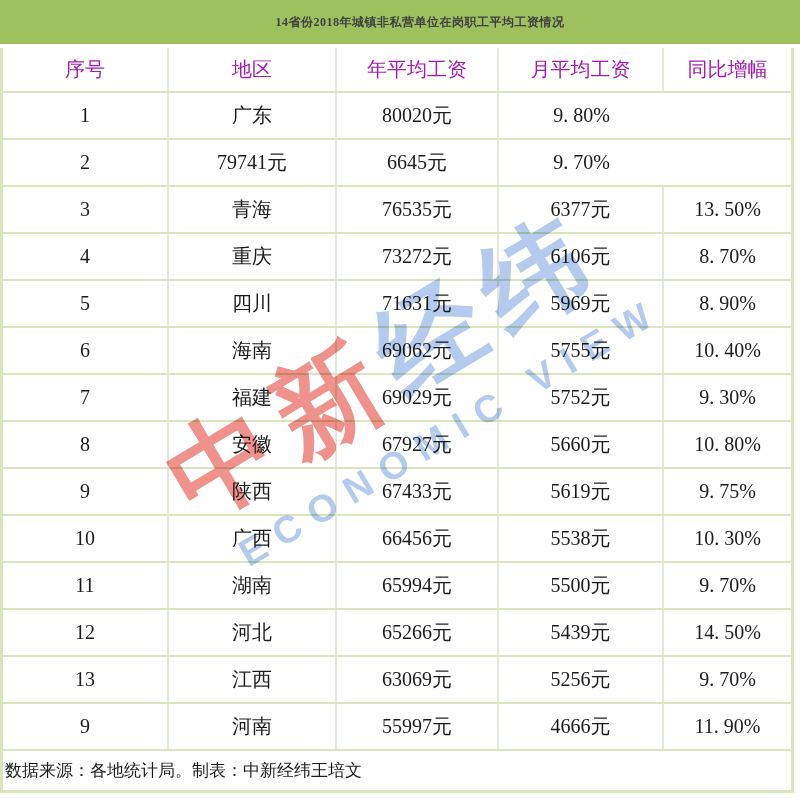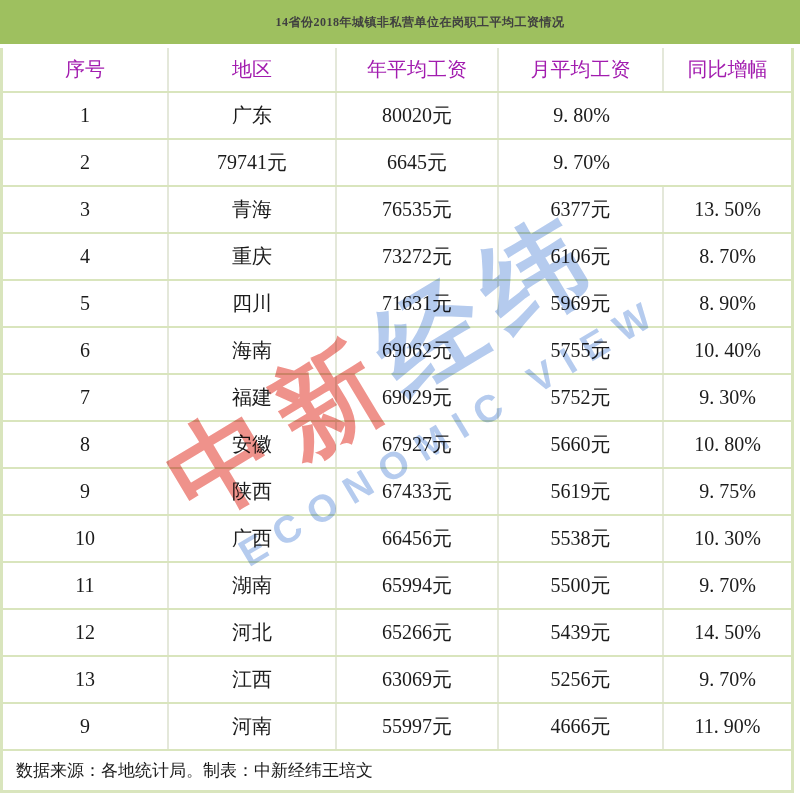--- a/index.html
+++ b/index.html
@@ -51,21 +51,21 @@
   .data-row { height: 47px; }
 
   
   .footer-row {
     height: 42px;
     display: flex; align-items: center;
     border-bottom: 3px solid #d9e5bd;
     box-sizing: border-box;
   }
   .footer-row .footer-text {
-    font-size: 17px; padding-left: 13px; color: #1b1b1b;
+    font-size: 17px; padding-left: 2px; color: #1b1b1b;
   }
 
   
   .watermark {
     position: absolute;
     left: 400px; top: 390px;
     transform: translate(-50%, -50%) rotate(-31deg);
     text-align: center;
     pointer-events: none;
     mix-blend-mode: multiply;

